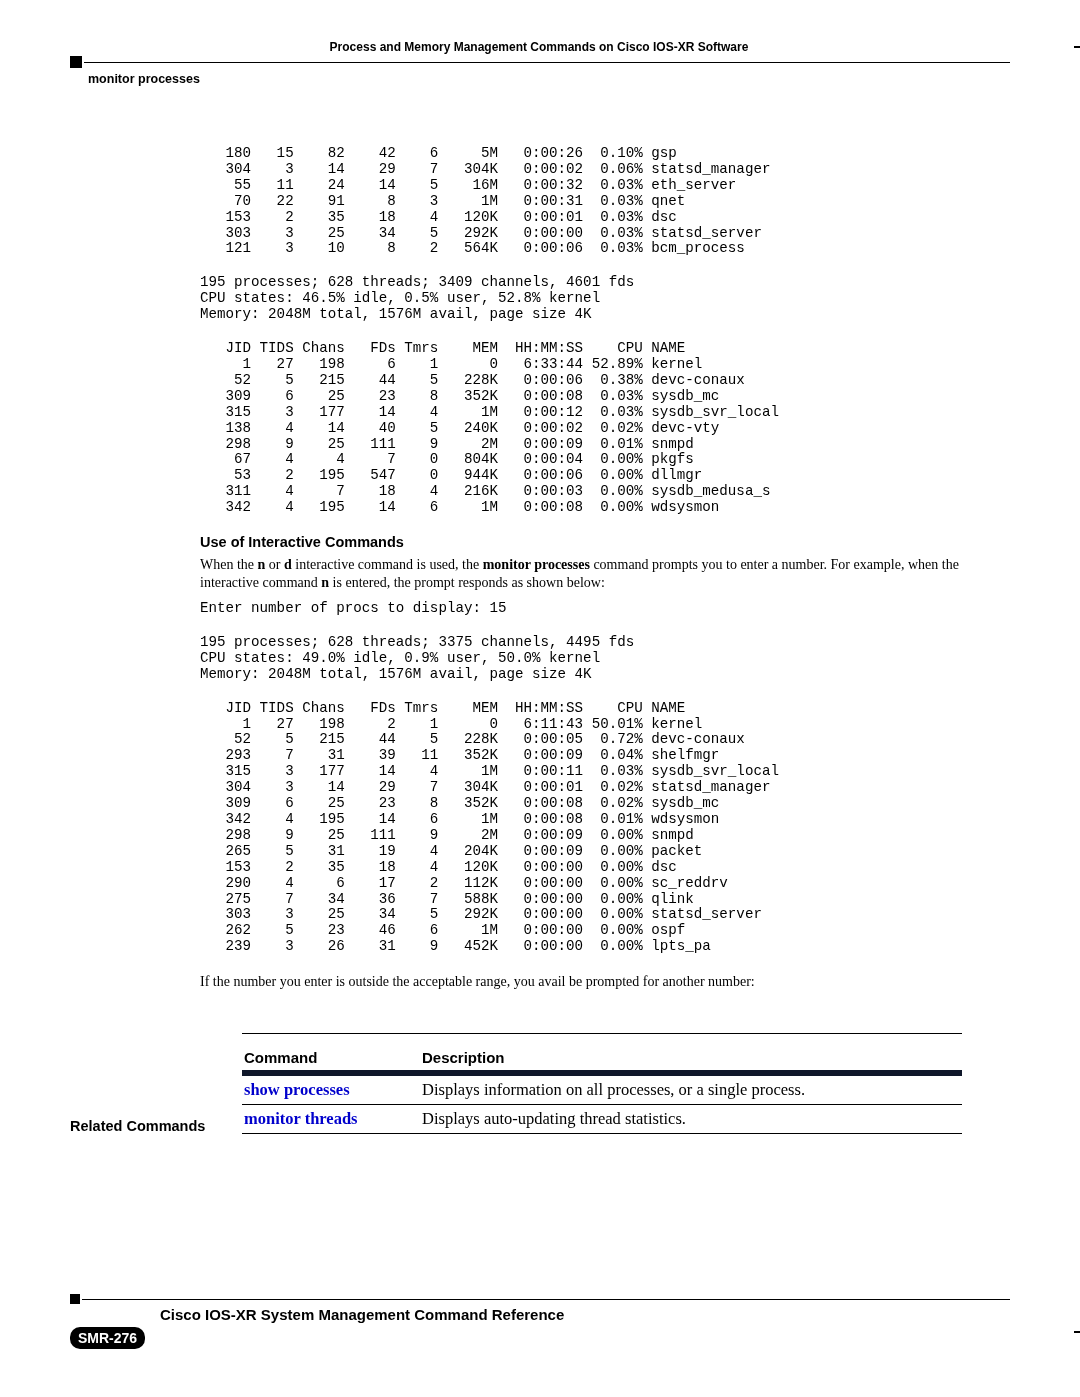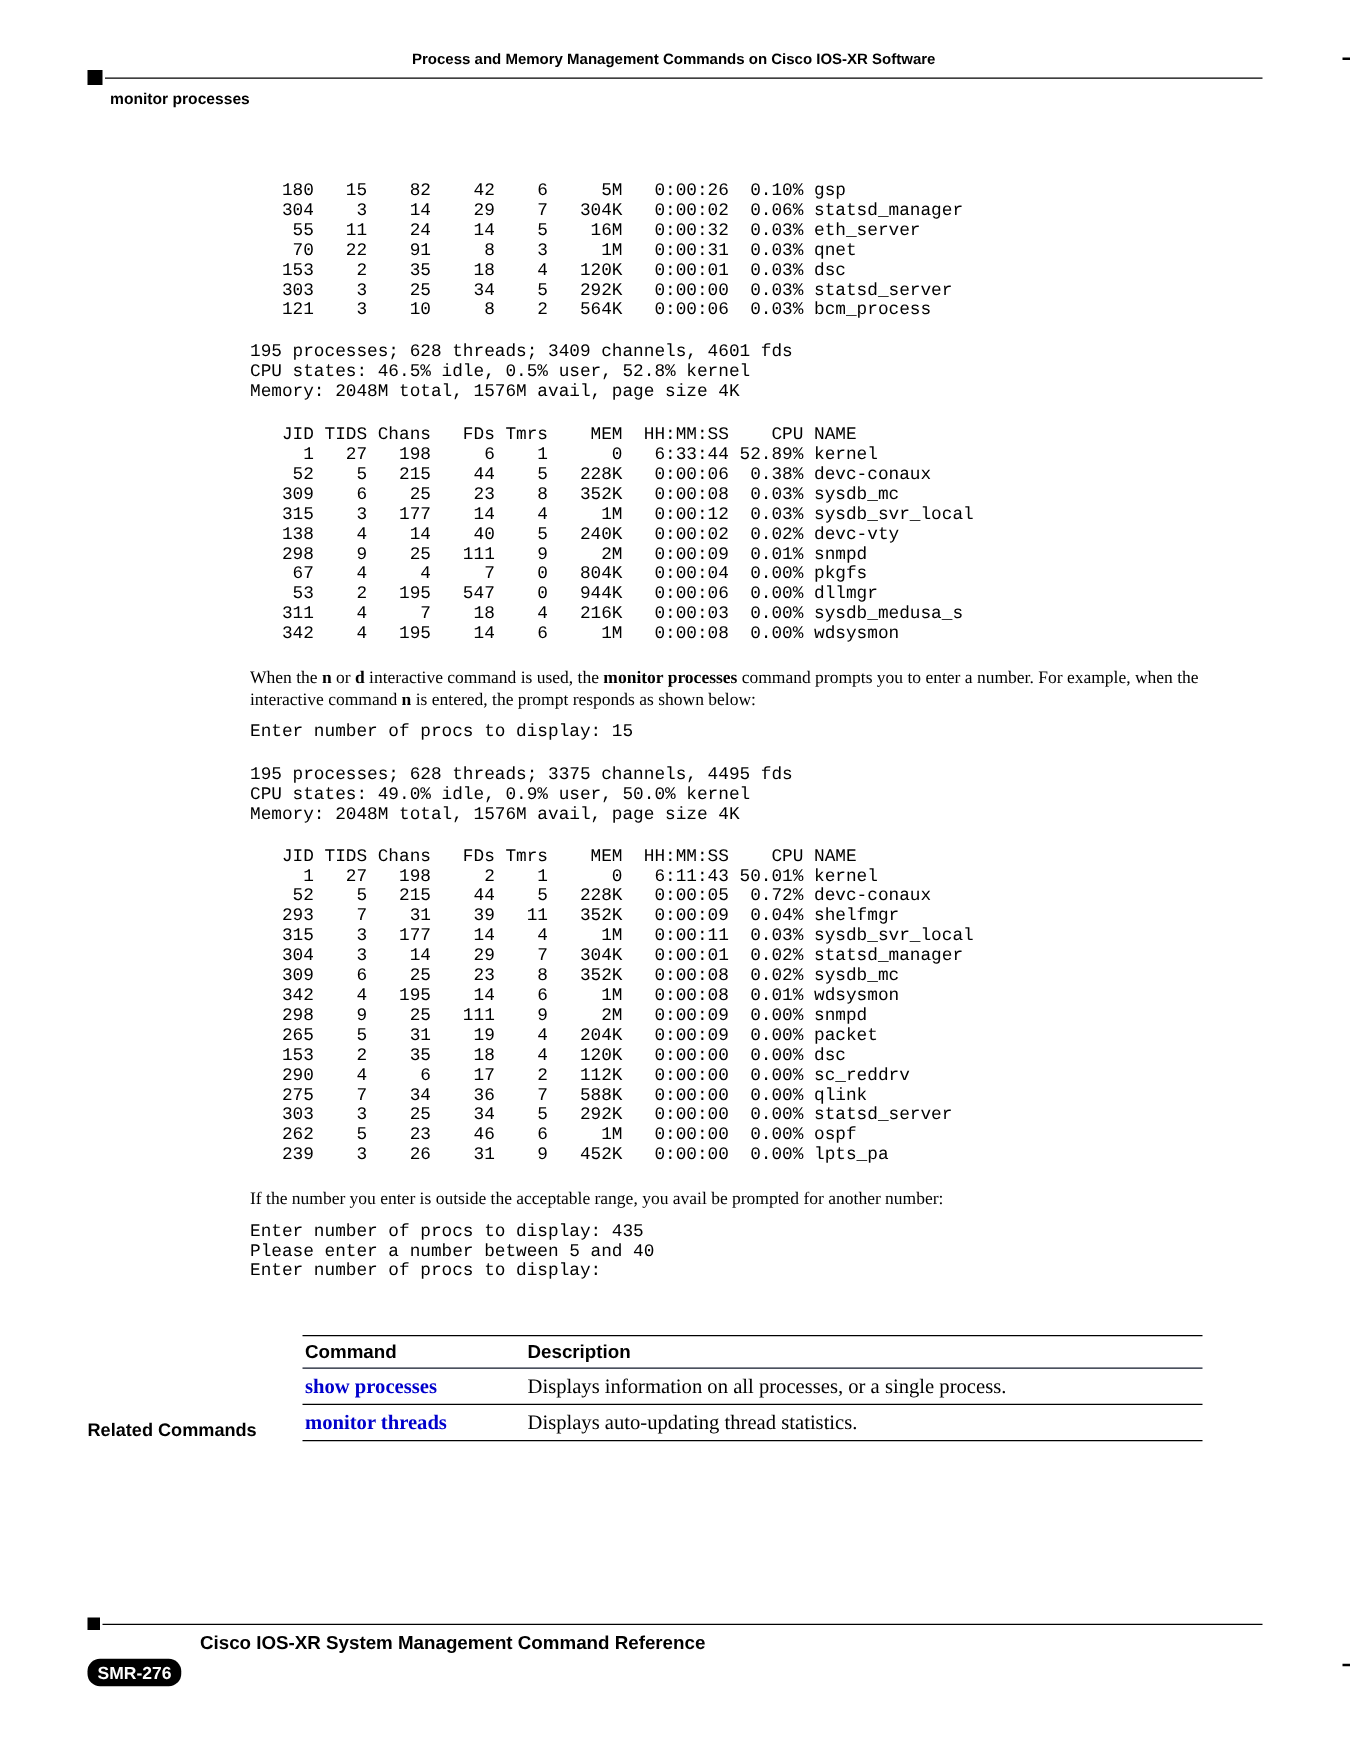--- a/index.html
+++ b/index.html
@@ -89,22 +89,22 @@
   table.rel {
     border-collapse: collapse;
     width: 720px;
   }
   table.rel th {
     font-family: Arial, Helvetica, sans-serif;
     font-weight: bold;
     font-size: 15px;
     text-align: left;
     border-top: 1.5px solid #000;
-    border-bottom: 1px solid #0f172a;
-    padding: 4px 6px 4px 2px;
+    border-bottom: 6px solid #0f172a;
+    padding: 15px 6px 4px 2px;
   }
   table.rel td {
     font-size: 16.5px;
     border-bottom: 1px solid #000;
     padding: 4px 6px 4px 2px;
     vertical-align: top;
   }
   table.rel td.cmd a {
     color: #0000cc;
     font-weight: bold;
@@ -187,20 +187,21 @@
     52    5   215    44    5   228K   0:00:06  0.38% devc-conaux
    309    6    25    23    8   352K   0:00:08  0.03% sysdb_mc
    315    3   177    14    4     1M   0:00:12  0.03% sysdb_svr_local
    138    4    14    40    5   240K   0:00:02  0.02% devc-vty
    298    9    25   111    9     2M   0:00:09  0.01% snmpd
     67    4     4     7    0   804K   0:00:04  0.00% pkgfs
     53    2   195   547    0   944K   0:00:06  0.00% dllmgr
    311    4     7    18    4   216K   0:00:03  0.00% sysdb_medusa_s
    342    4   195    14    6     1M   0:00:08  0.00% wdsysmon</pre>
 
+    <div class="sub-heading">Use of Interactive Commands</div>
 
     <p class="body">
       <span>When the </span><b>n</b><span> or </span><b>d</b><span> interactive command is used, the </span><b>monitor processes</b><span> command prompts you to enter a number. For example, when the interactive command </span><b>n</b><span> is entered, the prompt responds as shown below:</span>
     </p>
 
     <pre class="mono">Enter number of procs to display: 15</pre>
     <pre class="mono" id="pre-summary2">195 processes; 628 threads; 3375 channels, 4495 fds
 CPU states: 49.0% idle, 0.9% user, 50.0% kernel
 Memory: 2048M total, 1576M avail, page size 4K</pre>
     <pre class="mono" id="pre-block3">   JID TIDS Chans   FDs Tmrs    MEM  HH:MM:SS    CPU NAME
@@ -215,23 +216,20 @@
    265    5    31    19    4   204K   0:00:09  0.00% packet
    153    2    35    18    4   120K   0:00:00  0.00% dsc
    290    4     6    17    2   112K   0:00:00  0.00% sc_reddrv
    275    7    34    36    7   588K   0:00:00  0.00% qlink
    303    3    25    34    5   292K   0:00:00  0.00% statsd_server
    262    5    23    46    6     1M   0:00:00  0.00% ospf
    239    3    26    31    9   452K   0:00:00  0.00% lpts_pa</pre>
 
     <p class="body">If the number you enter is outside the acceptable range, you avail be prompted for another number:</p>
 
-    <pre class="mono" id="pre-prompt2">Enter number of procs to display: 435
-Please enter a number between 5 and 40
-Enter number of procs to display:</pre>
   </div>
 
   <div class="rel-cmds">
     <div class="side-label">Related Commands</div>
     <table class="rel">
       <thead>
         <tr>
           <th class="cmd">Command</th>
           <th>Description</th>
         </tr>

